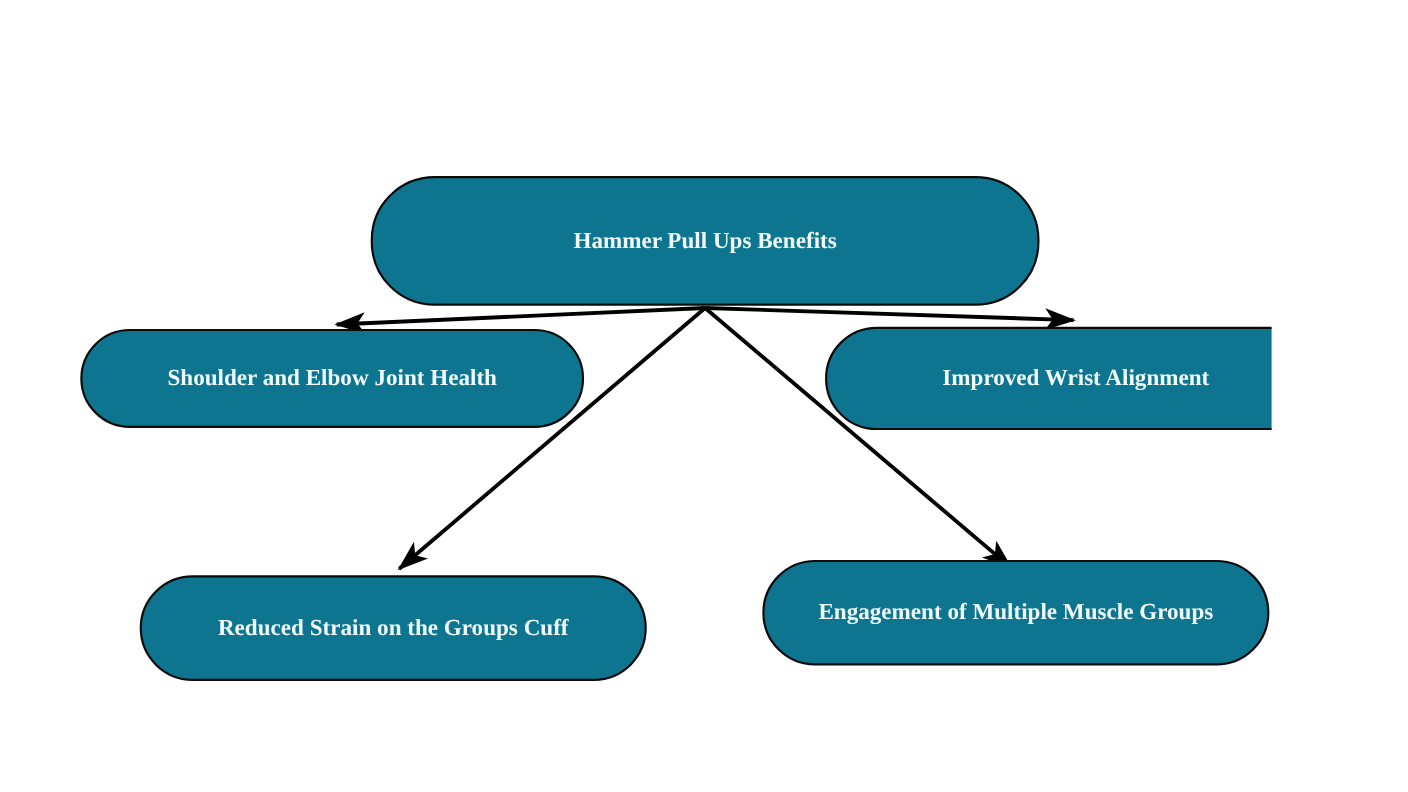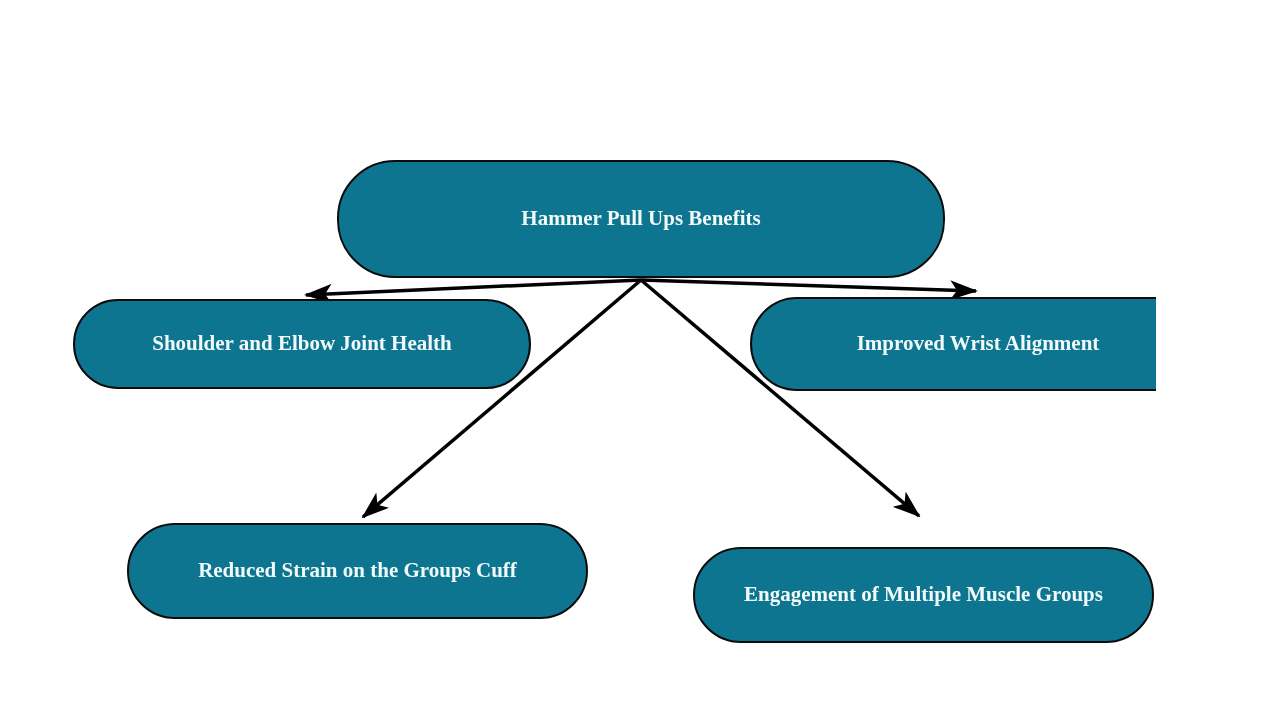--- a/index.html
+++ b/index.html
@@ -52,21 +52,21 @@
     left: 750px; top: 268px;
     width: 456px; height: 94px;
     border-radius: 47px;
   }
   .node-rotator {
     left: 127px; top: 494px;
     width: 461px; height: 96px;
     border-radius: 48px;
   }
   .node-muscle {
-    left: 693px; top: 518px;
+    left: 693px; top: 480px;
     width: 461px; height: 96px;
     border-radius: 48px;
     padding: 0 36px;
   }
 </style>
 </head>
 <body>
 
 <div class="canvas" style="--node-fill: #0e7590; --node-text: #f1fafb; background: rgb(255, 255, 255);">
 

